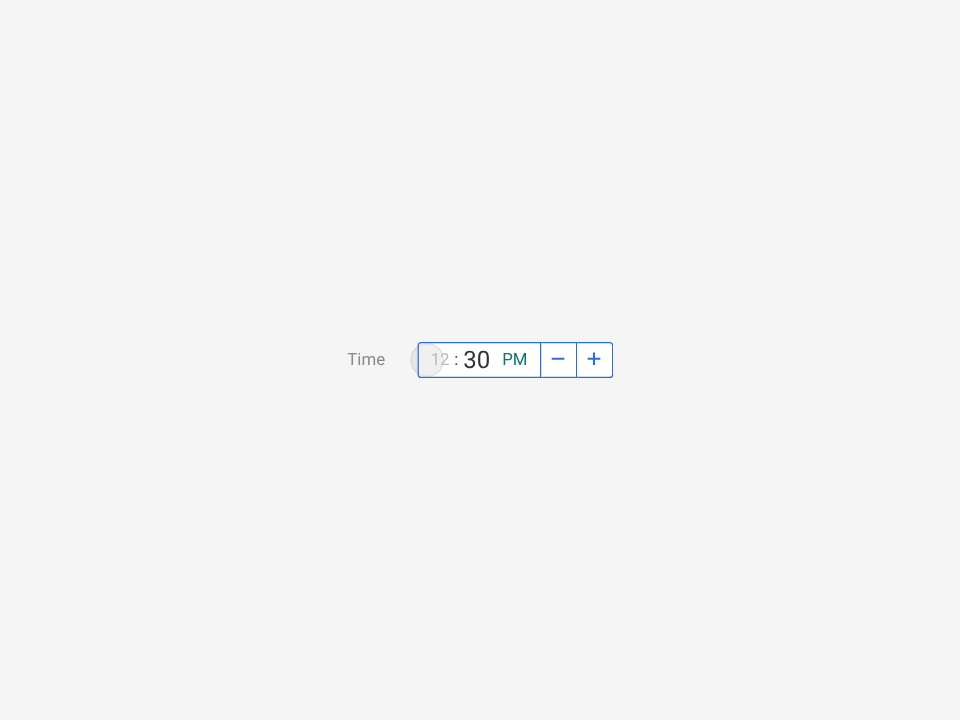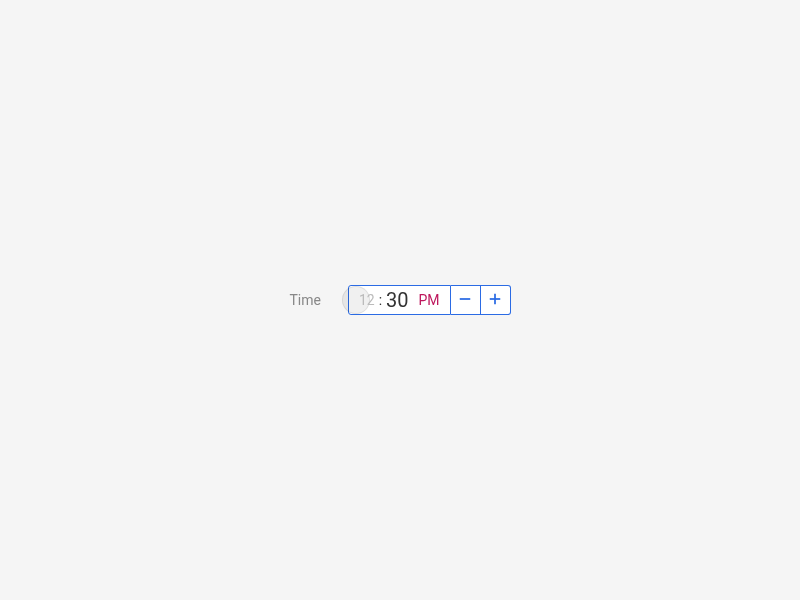--- a/index.html
+++ b/index.html
@@ -64,21 +64,21 @@
       z-index: 2;
     }
     .minute {
       font-size: 20px;
       color: #333;
       position: relative;
       z-index: 2;
     }
     .period {
       font-size: 14px;
-      color: #be185d;
+      color: #0f766e;
       margin-left: 10px;
       position: relative;
       z-index: 2;
     }
     .btn {
       width: 30px;
       height: 30px;
       border: 1px solid #2b6be4;
       border-left: none;
       background: #fff;

